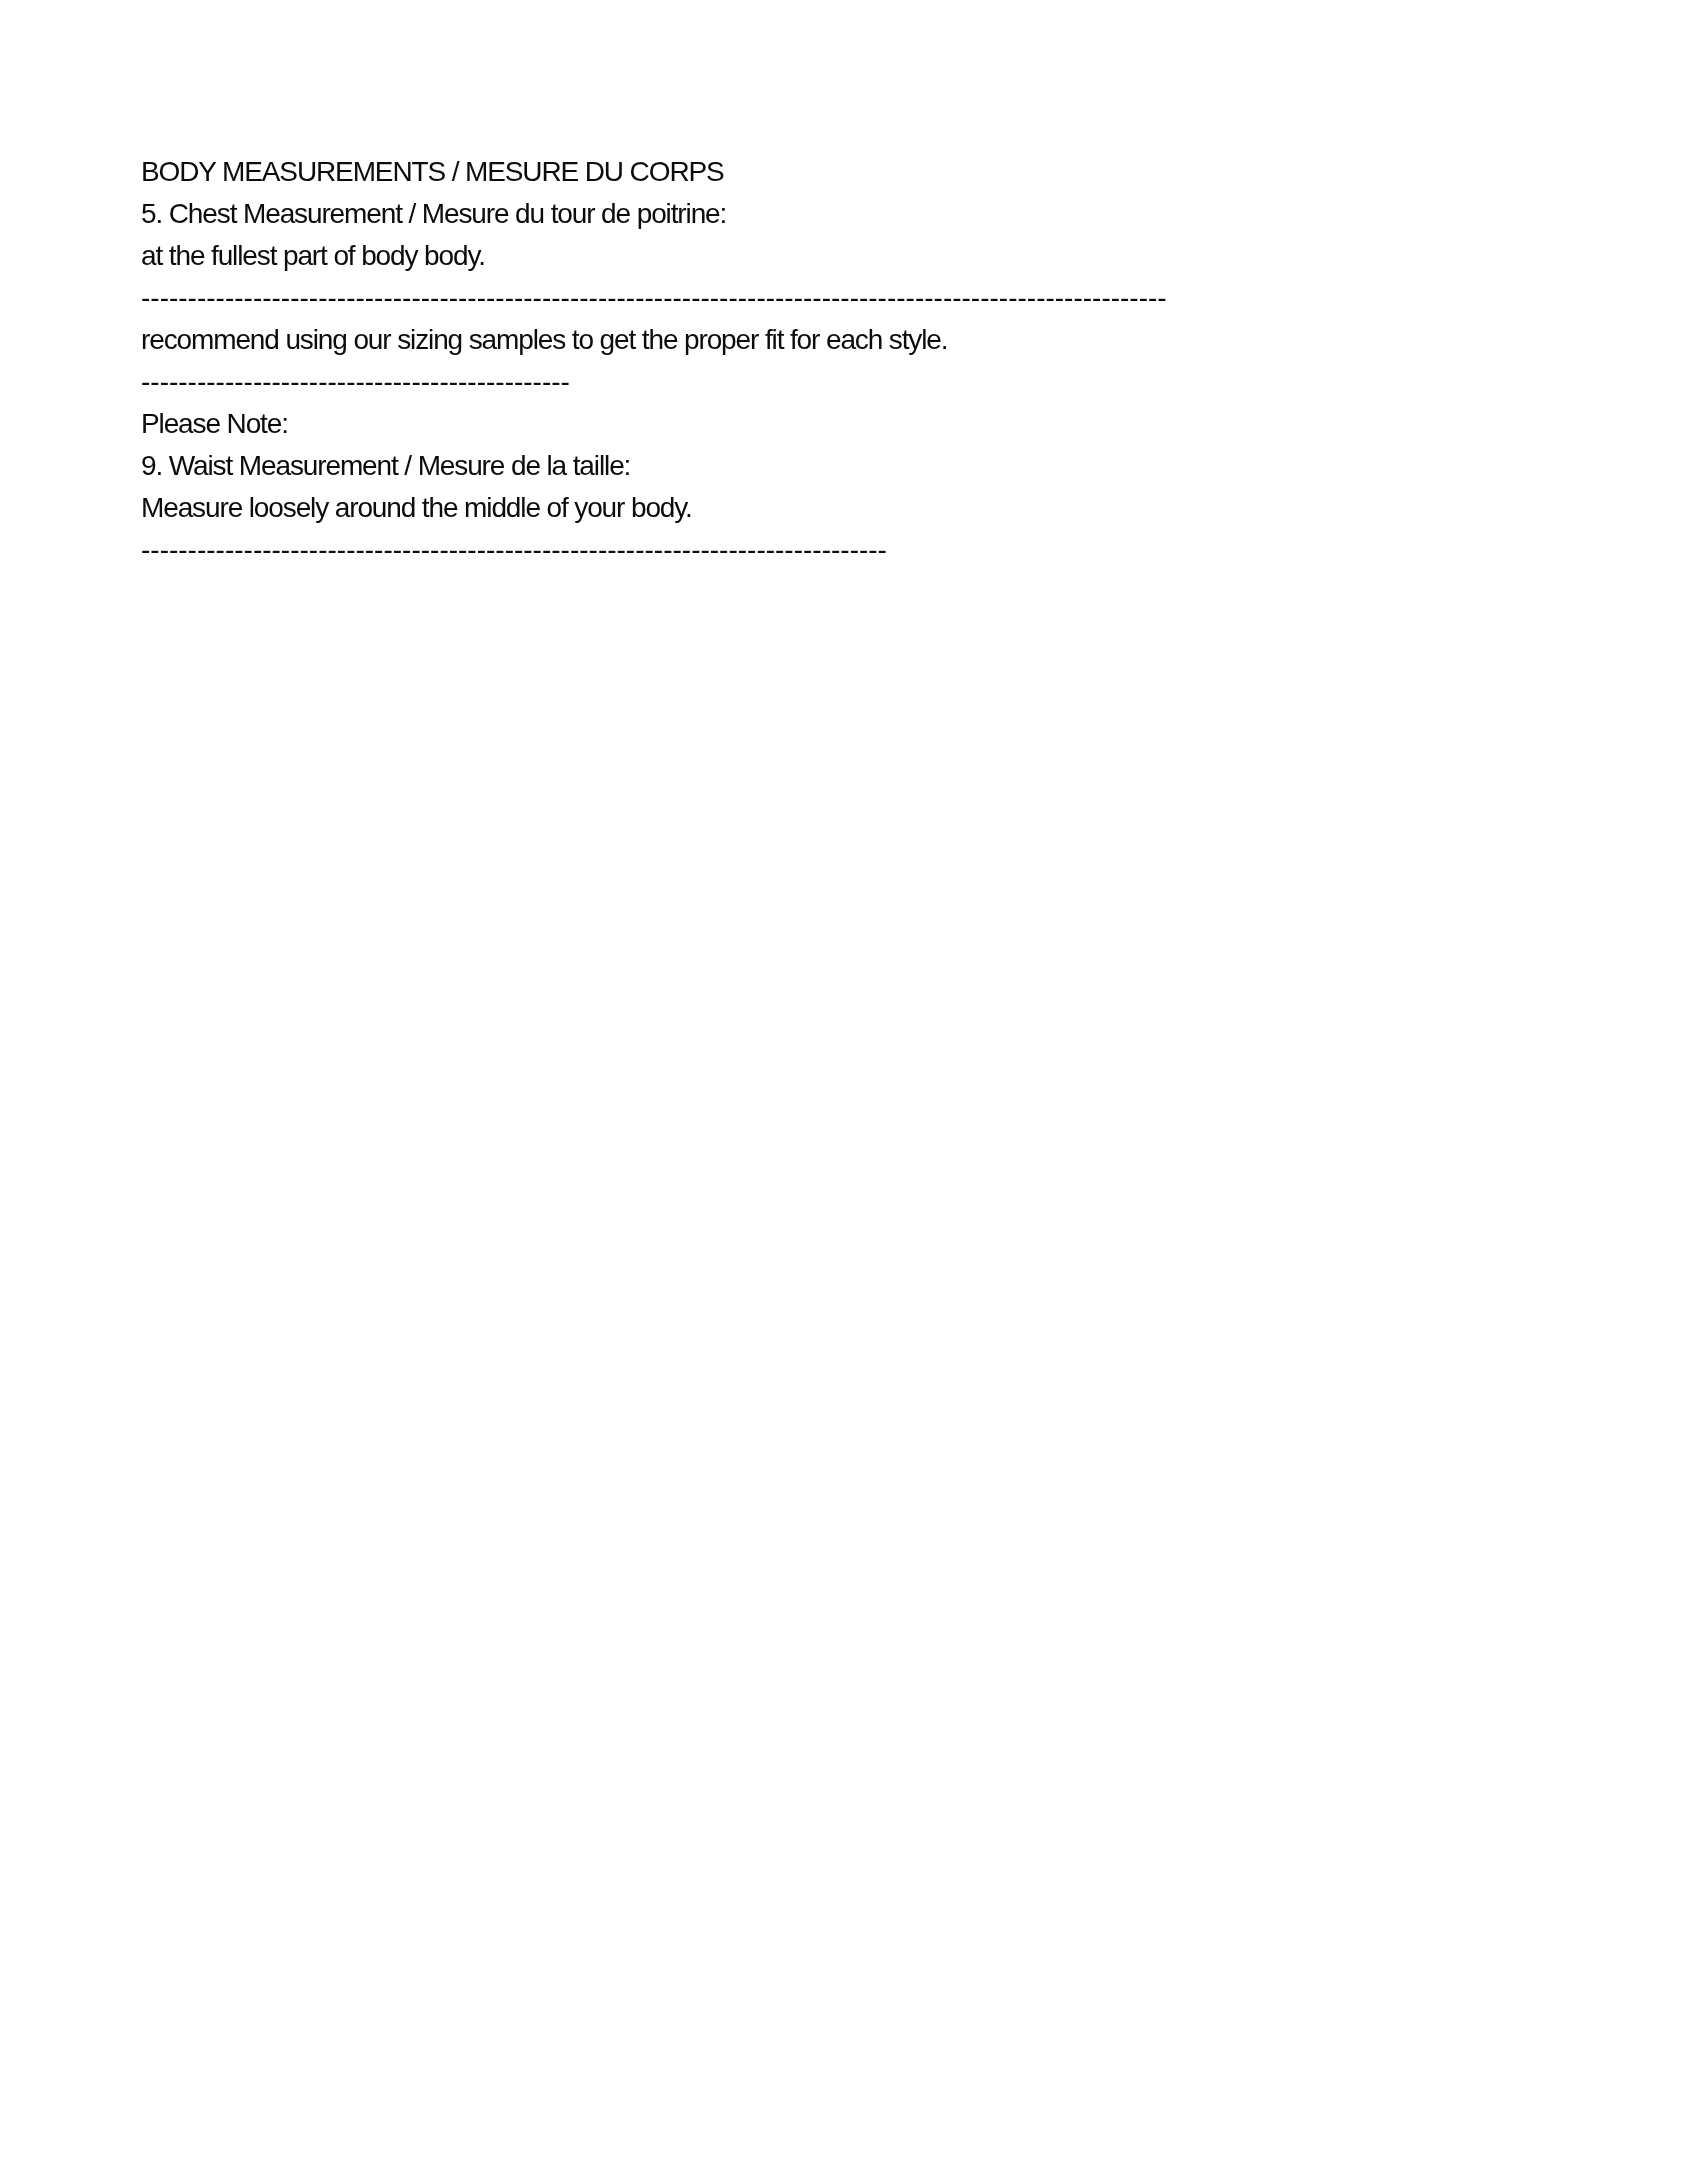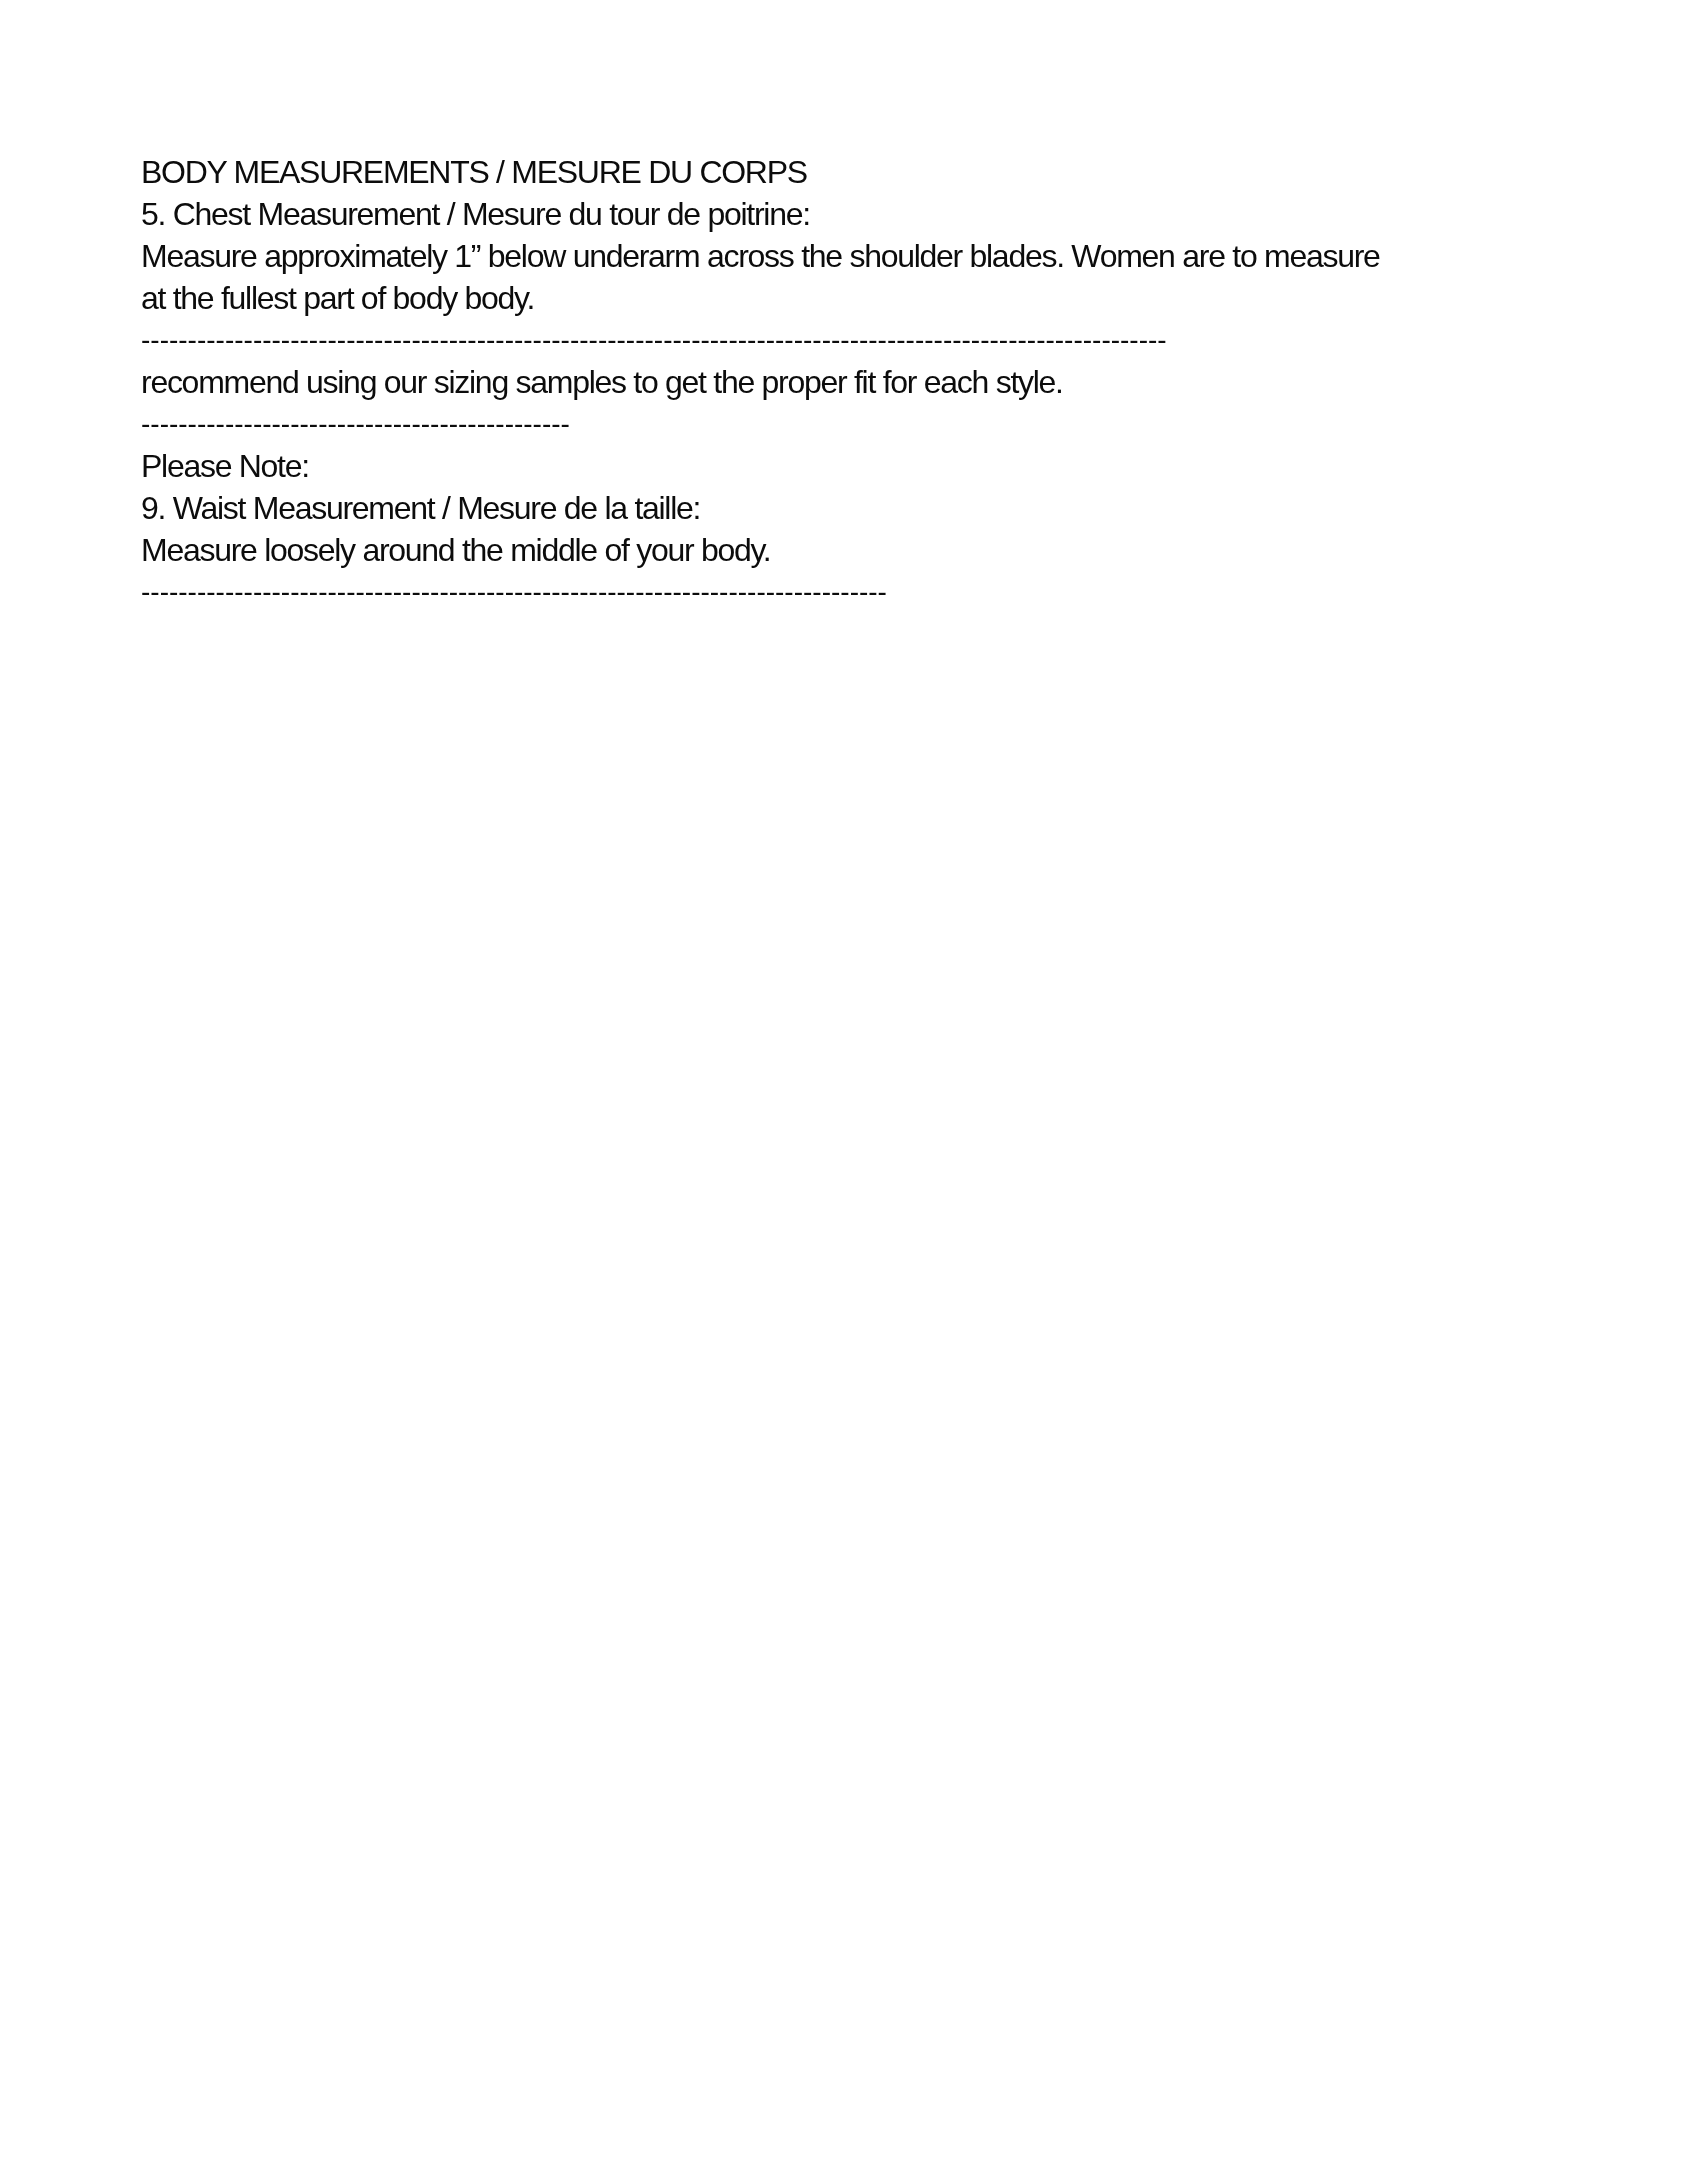--- a/index.html
+++ b/index.html
@@ -16,21 +16,21 @@
     font-family: "Liberation Sans", sans-serif;
   }
   .doc-block {
     position: absolute;
     left: 141px;
     top: 151px;
     width: 1168px;
     color: #0c0c0c;
   }
   .doc-line {
-    font-size: 32px;
+    font-size: 28px;
     line-height: 42px;
     height: 42px;
     letter-spacing: -0.04em;
     white-space: pre;
     color: #0c0c0c;
   }
   .dash-line {
     letter-spacing: 0;
     font-size: 28px;
     line-height: 42px;
@@ -40,21 +40,20 @@
     color: #0c0c0c;
   }
 </style>
 </head>
 <body>
 
 <div class="page">
   <div class="doc-block">
     <div class="doc-line">BODY MEASUREMENTS / MESURE DU CORPS</div>
     <div class="doc-line">5. Chest Measurement / Mesure du tour de poitrine:</div>
-    <div class="doc-line">Measure approximately 1” below underarm across the shoulder blades. Women are to measure</div>
     <div class="doc-line">at the fullest part of body body.</div>
     <div class="dash-line">--------------------------------------------------------------------------------------------------------------</div>
     <div class="doc-line">recommend using our sizing samples to get the proper fit for each style.</div>
     <div class="dash-line">----------------------------------------------</div>
     <div class="doc-line">Please Note:</div>
     <div class="doc-line">9. Waist Measurement / Mesure de la taille:</div>
     <div class="doc-line">Measure loosely around the middle of your body.</div>
     <div class="dash-line">--------------------------------------------------------------------------------</div>
   </div>
 </div>

